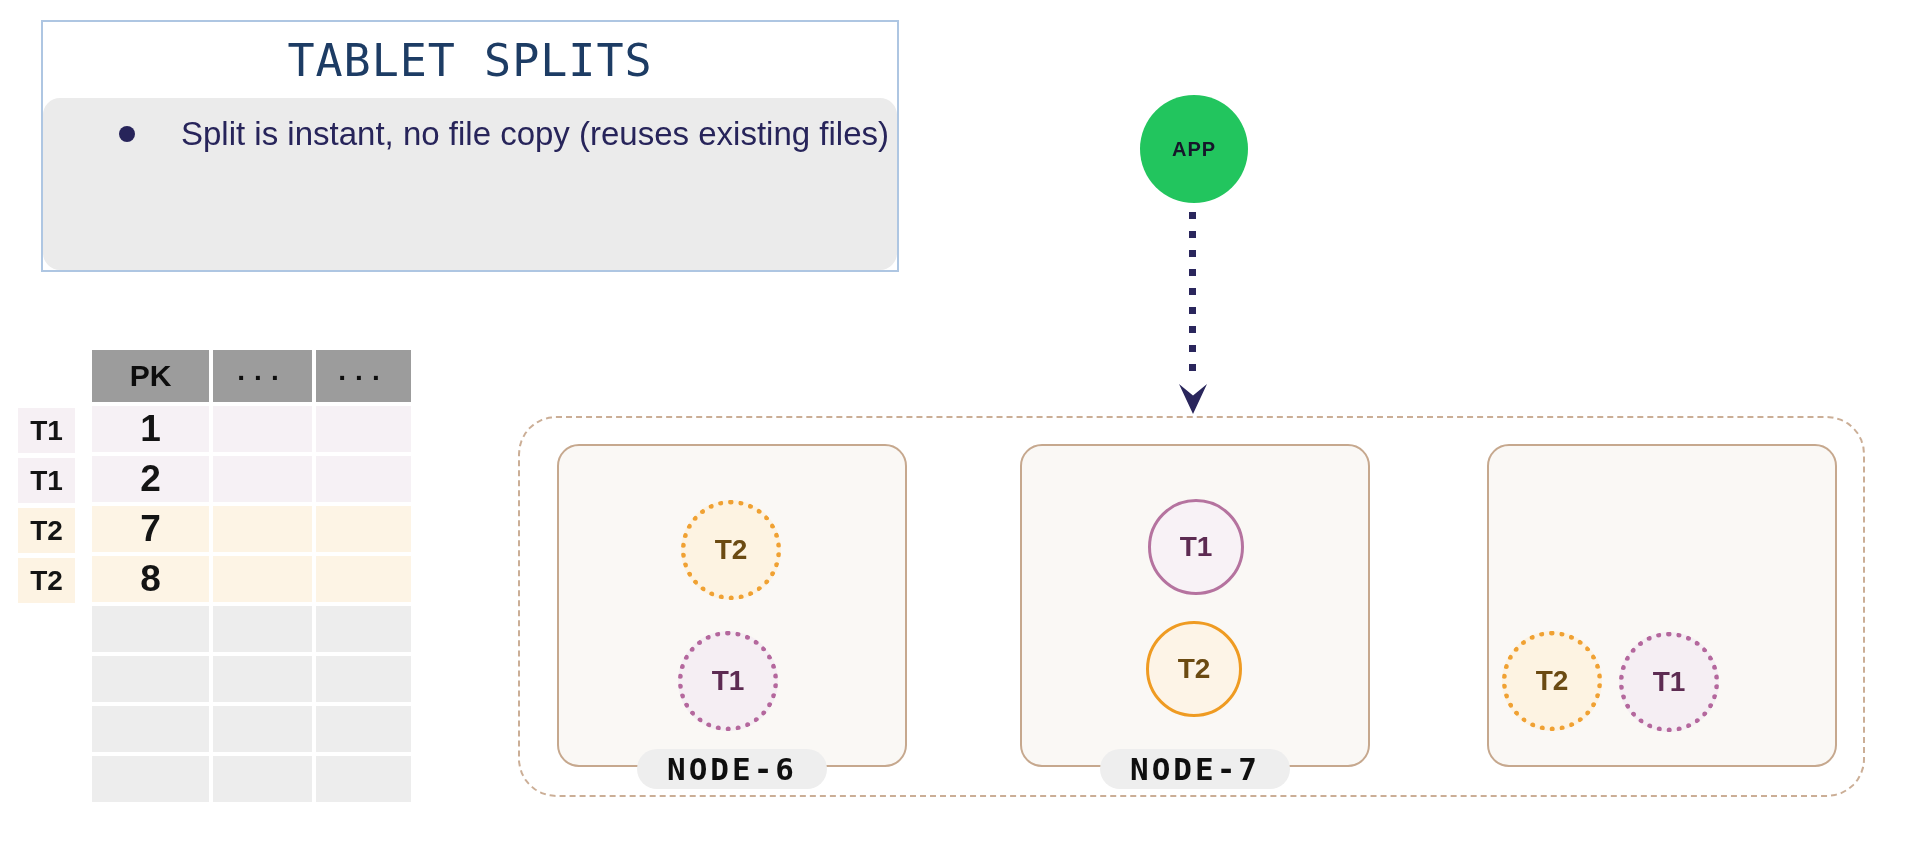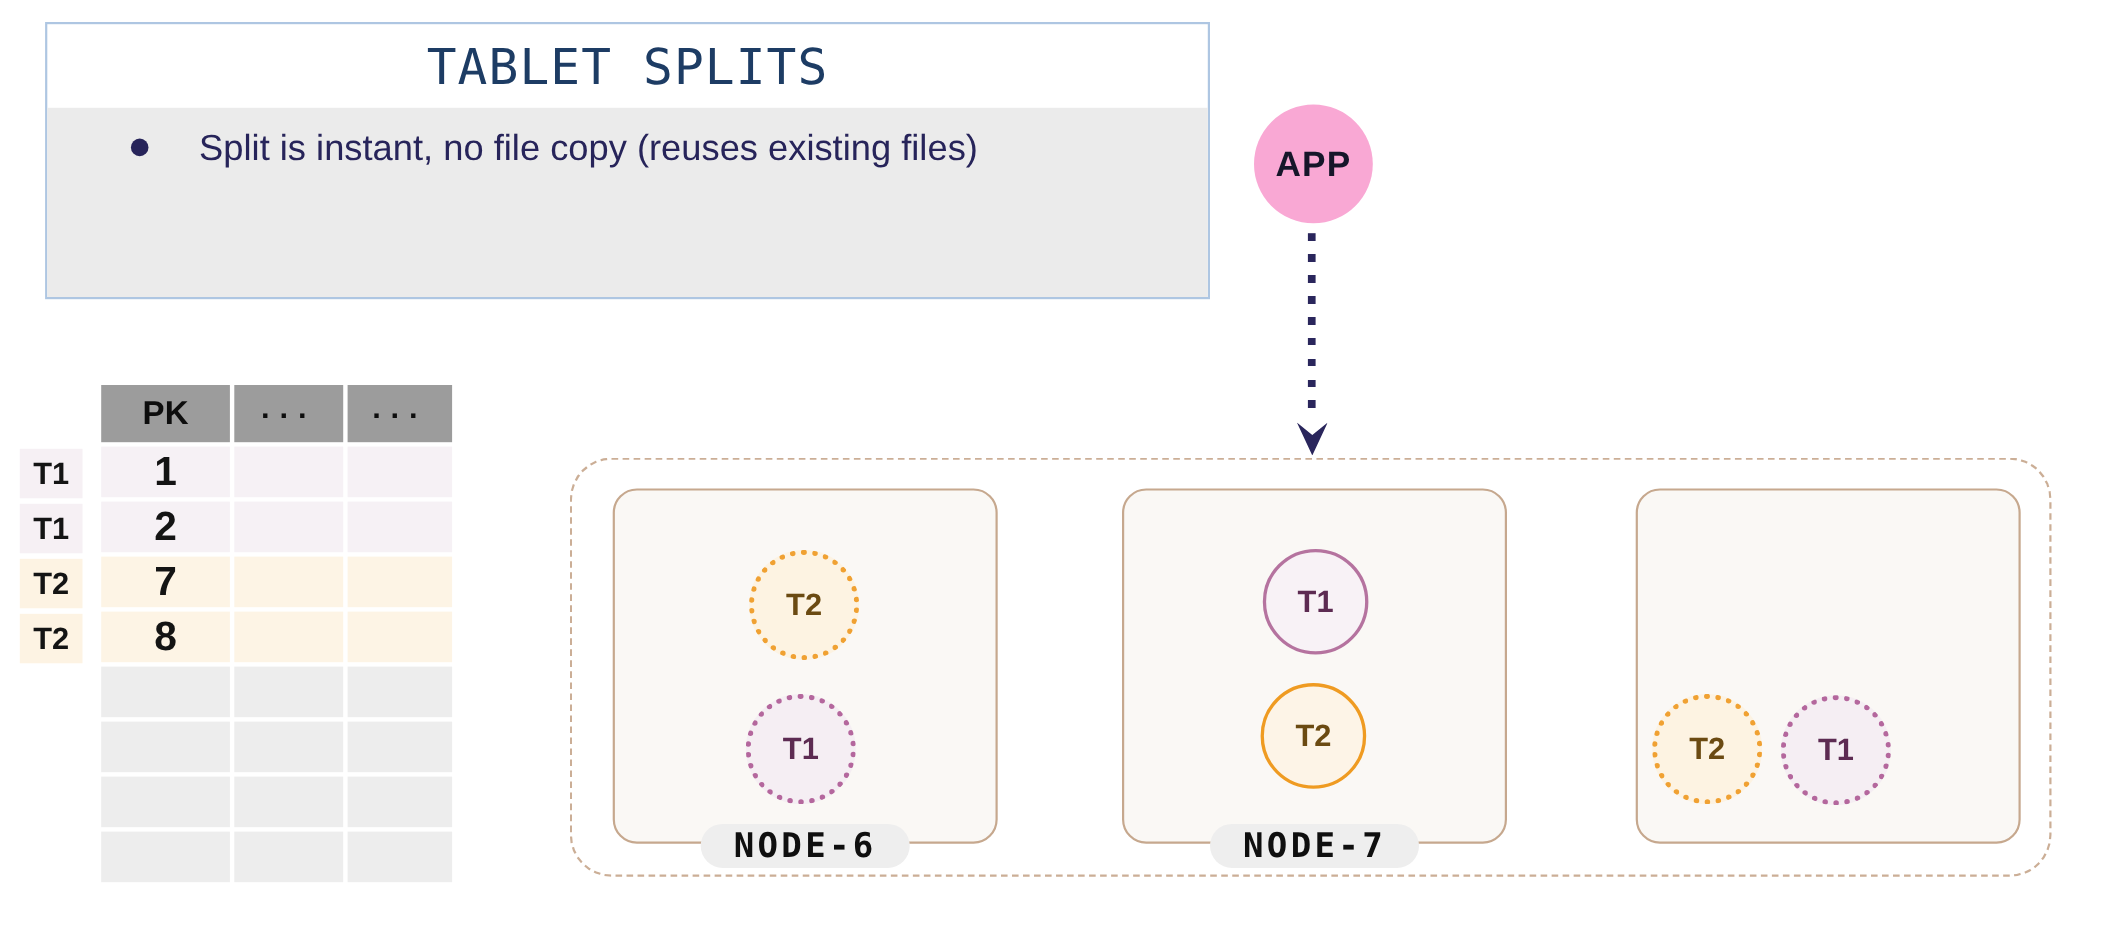--- a/index.html
+++ b/index.html
@@ -1,35 +1,35 @@
 <!DOCTYPE html>
 <html><head>
 <meta charset="utf-8">
 <style>
   html,body{margin:0;padding:0;background:#ffffff;}
   .stage{position:relative;width:1911px;height:846px;background:#ffffff;overflow:hidden;
          font-family:"Liberation Sans", sans-serif;}
 
   
-  .info-panel{position:absolute;left:41px;top:20px;width:1059px;height:252px;
+  .info-panel{position:absolute;left:41px;top:20px;width:858px;height:252px;
               border:2px solid #aec6e2;background:#ffffff;box-sizing:border-box;}
   .info-title{height:76px;display:flex;align-items:center;justify-content:center;
               font-family:"DejaVu Sans Mono", monospace;font-size:45px;font-weight:500;
               color:#1d3c64;letter-spacing:1px;}
   .info-bullets{position:absolute;left:0;top:76px;right:0;bottom:0;background:#ebebeb;
-                margin:0;padding:10px 0 0 0;list-style:none;}
+                margin:0;padding:10px 0 0 0;list-style:none;border-radius:17px;}
   .info-bullets li{display:flex;align-items:flex-start;margin:0 0 2px 0;}
   .bullet-dot{flex:0 0 16px;width:16px;height:16px;border-radius:50%;background:#27245a;
               margin:18px 0 0 76px;}
   .bullet-text{margin-left:46px;max-width:900px;font-size:33px;line-height:52px;color:#27245a;}
 
   
   .app-circle{position:absolute;left:1140px;top:95px;width:108px;height:108px;border-radius:50%;
-              background:#f9a8d4;display:flex;align-items:center;justify-content:center;
-              font-size:32px;font-weight:bold;color:#16162a;letter-spacing:1px;}
+              background:#22c55e;display:flex;align-items:center;justify-content:center;
+              font-size:20px;font-weight:bold;color:#16162a;letter-spacing:1px;}
   .arrow-line{position:absolute;left:1189px;top:212px;width:7px;height:170px;
               background:repeating-linear-gradient(to bottom,#2a265c 0 7px,transparent 7px 19px);}
   .arrow-head{position:absolute;left:1179px;top:384px;width:28px;height:30px;background:#2a265c;
               clip-path:polygon(50% 100%, 0 0, 50% 38%, 100% 0);}
 
   
   .pk-table{position:absolute;left:18px;top:350px;}
   .chip-col{position:absolute;left:0;top:58px;display:flex;flex-direction:column;gap:5px;}
   .chip{width:57px;height:45px;display:flex;align-items:center;justify-content:center;
         font-size:28px;font-weight:bold;color:#141414;}

